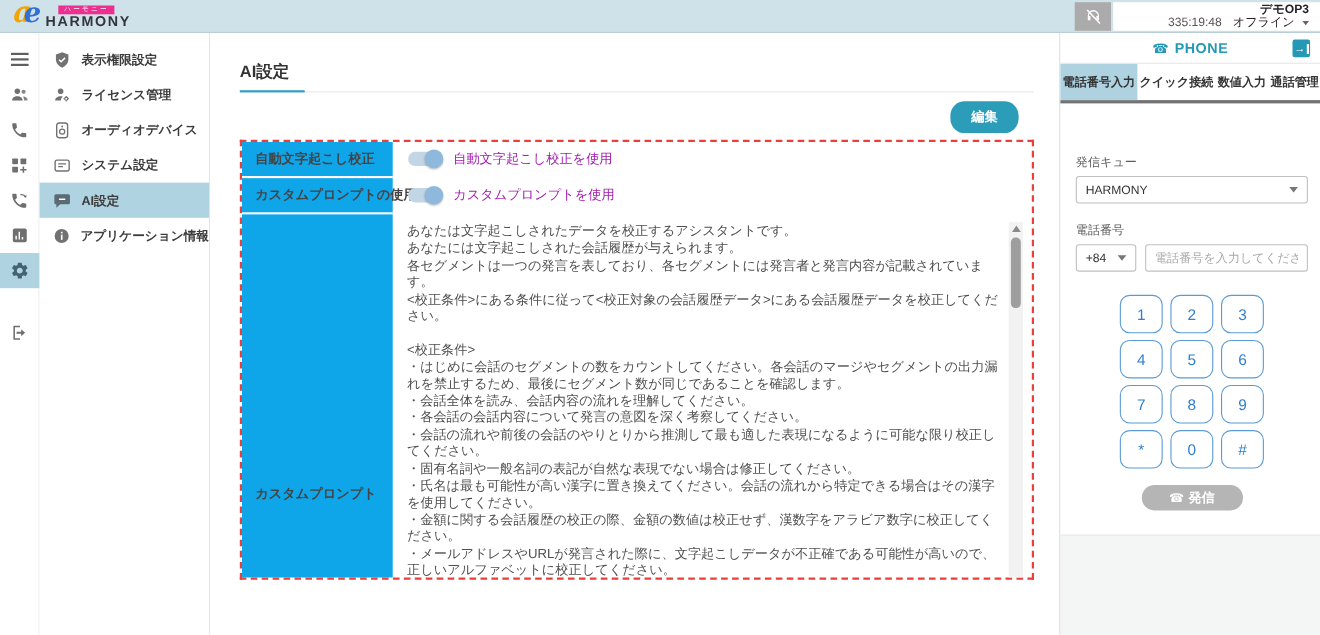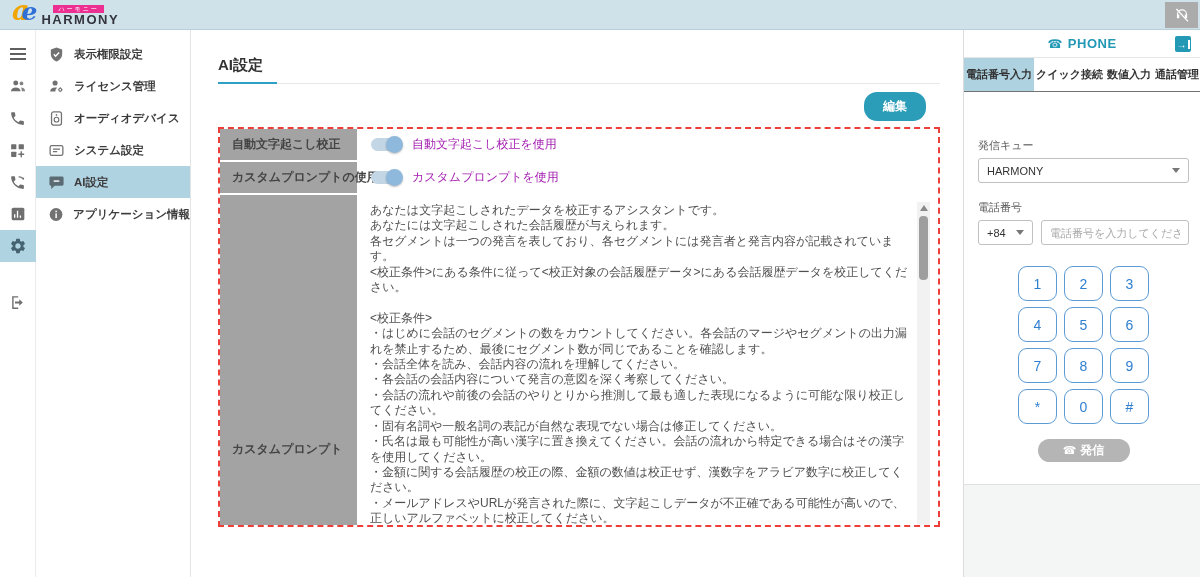--- a/index.html
+++ b/index.html
@@ -44,42 +44,42 @@
   .main { flex:1; padding:26px 23px 0 27px; background:#fff; min-width:0; }
   .title-row { border-bottom:1px solid #e8e8e8; }
   .page-title { display:inline-block; font-size:15px; font-weight:bold; color:#333; padding:0 14px 7px 0; border-bottom:2px solid #2e9fc5; margin-bottom:-1px; }
   .tabs { display:flex; margin-top:17px; border-bottom:1px solid #e3e3e3; }
   .tab { flex:1; text-align:center; padding:9px 0 10px; font-size:12.5px; font-weight:bold; color:#4a4a4a; cursor:pointer; }
   .tab.active { color:#2b9cc2; border-bottom:2px solid #2b9cc2; margin-bottom:-1px; }
   .edit-row { display:flex; justify-content:flex-end; margin:8px 14px 6px 0; }
   .btn-edit { background:#2b9db8; color:#fff; border:none; border-radius:13px; padding:6px 19px; font-size:12px; font-weight:bold; cursor:pointer; font-family:inherit; }
   .redbox { border:2px dashed #ee3e3a; height:400px; overflow:hidden; }
   .fgrid { display:grid; grid-template-columns:137px 1fr; height:100%; }
-  .flabel { background:#a3a3a3; display:flex; align-items:center; padding:0 12px; font-size:12px; font-weight:bold; color:#444; border-bottom:2px solid #fff; white-space:nowrap; }
+  .flabel { background:#0ea5e9; display:flex; align-items:center; padding:0 12px; font-size:12px; font-weight:bold; color:#444; border-bottom:2px solid #fff; white-space:nowrap; }
   .fcontent { display:flex; align-items:center; padding:0 14px; border-bottom:2px solid #fff; height:33px; }
   .flabel.tall, .fcontent.tall { height:auto; border-bottom:none; }
   .fcontent.tall { padding:7px 8px 7px 12px; align-items:stretch; }
   .toggle { width:30px; height:13px; background:#c3d6e5; border-radius:7px; position:relative; margin-right:11px; flex:none; cursor:pointer; }
   .toggle .knob { position:absolute; right:-2px; top:-2px; width:17px; height:17px; border-radius:50%; background:#8fb9dc; box-shadow:0 1px 2px rgba(0,0,0,.25); }
   .toggle-label { font-size:12px; color:#a21caf; }
   .prompt-wrap { position:relative; flex:1; min-width:0; }
   .prompt-text { font-size:12px; line-height:15.4px; color:#4f4f4f; white-space:pre-wrap; overflow:hidden; height:100%; padding:1px 22px 0 1px; word-break:break-all; }
   .sbar { position:absolute; top:0; right:0; bottom:0; width:13px; background:#f2f2f2; display:flex; flex-direction:column; align-items:center; justify-content:space-between; padding:3px 0; }
   .sb-up { width:0; height:0; border-left:4px solid transparent; border-right:4px solid transparent; border-bottom:6px solid #8a8a8a; }
   .sb-thumb { position:absolute; top:14px; left:2px; width:9px; height:64px; background:#9e9e9e; border-radius:4px; }
 
   
   .phone { width:237px; border-left:1px solid #dcdcdc; display:flex; flex-direction:column; background:#f4f6f6; }
   .phone-card { background:#fff; border-bottom:1px solid #e0e0e0; }
   .ph-header { height:28px; display:flex; align-items:center; justify-content:center; position:relative; border-bottom:1px solid #e6e6e6; }
   .ph-title { color:#2499b6; font-size:13px; font-weight:bold; letter-spacing:.5px; display:flex; align-items:center; gap:5px; }
   .ph-title .glyph { font-size:12px; }
   .exit-btn { position:absolute; right:9px; top:6px; width:16px; height:16px; background:#2499b6; border-radius:2px; color:#fff; font-size:10px; font-weight:bold; display:flex; align-items:center; justify-content:center; cursor:pointer; }
   .exit-btn::after { content:""; width:2px; height:9px; background:#fff; margin-left:1px; }
-  .ph-tabs { display:flex; justify-content:space-between; border-bottom:1px solid #737373; }
+  .ph-tabs { display:flex; justify-content:space-between; border-bottom:3px solid #737373; }
   .ph-tab { padding:9px 2px; font-size:11px; font-weight:bold; color:#333; cursor:pointer; white-space:nowrap; }
   .ph-tab.active { background:#aed2e0; }
   .ph-body { padding:46px 11px 0 14px; }
   .fld-label { font-size:11px; color:#5a5a5a; margin-bottom:5px; }
   .sel { height:25px; border:1px solid #c0c0c0; border-radius:3px; background:#fff; display:flex; align-items:center; justify-content:space-between; padding:0 8px; font-size:11px; color:#333; cursor:pointer; }
   .chev-down { width:0; height:0; border-left:4px solid transparent; border-right:4px solid transparent; border-top:5px solid #777; }
   .num-row { display:flex; gap:8px; margin-top:1px; }
   .sel.cc { width:55px; flex:none; }
   .num-input { flex:1; height:25px; border:1px solid #c0c0c0; border-radius:3px; font-size:11px; padding:0 8px; color:#333; font-family:inherit; min-width:0; }
   .num-input::placeholder { color:#a9a9a9; }
@@ -103,20 +103,28 @@
       <div class="badge">ハーモニー</div>
       <div class="word">HARMONY</div>
     </div>
   </div>
   <div class="topbar-right">
     <div class="mute-box">
       <svg class="ic" width="18" height="18" viewBox="0 0 24 24">
         <path d="M12 4.2a6.8 6.8 0 00-6.8 6.8v5.4h3.2v-5h-1.8a5.4 5.4 0 0110.8 0h-1.8v5h3.2V11A6.8 6.8 0 0012 4.2z" fill="#fff"></path>
         <line x1="4.5" y1="4" x2="20" y2="20.5" stroke="#fff" stroke-width="1.8"></line>
       </svg>
+    </div>
+    <div class="status-box">
+      <div class="agent-name">デモOP3</div>
+      <div class="status-line">
+        <span class="timer">335:19:48</span>
+        <span class="status">オフライン</span>
+        <span class="chev-sm"></span>
+      </div>
     </div>
   </div>
 </header>
 
 <div class="shell">
 
   <nav class="rail">
     <div class="rail-item">
         <span class="hamburger">
           <i></i>

